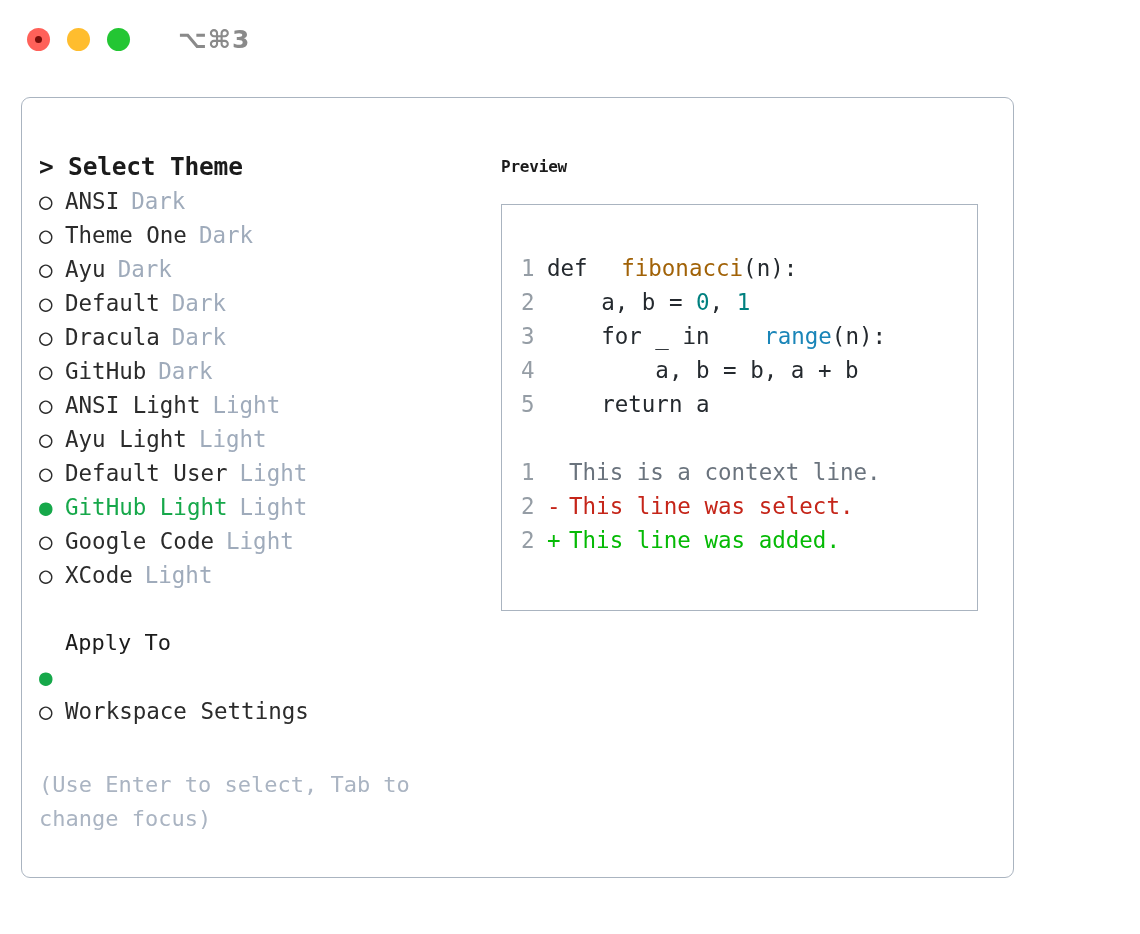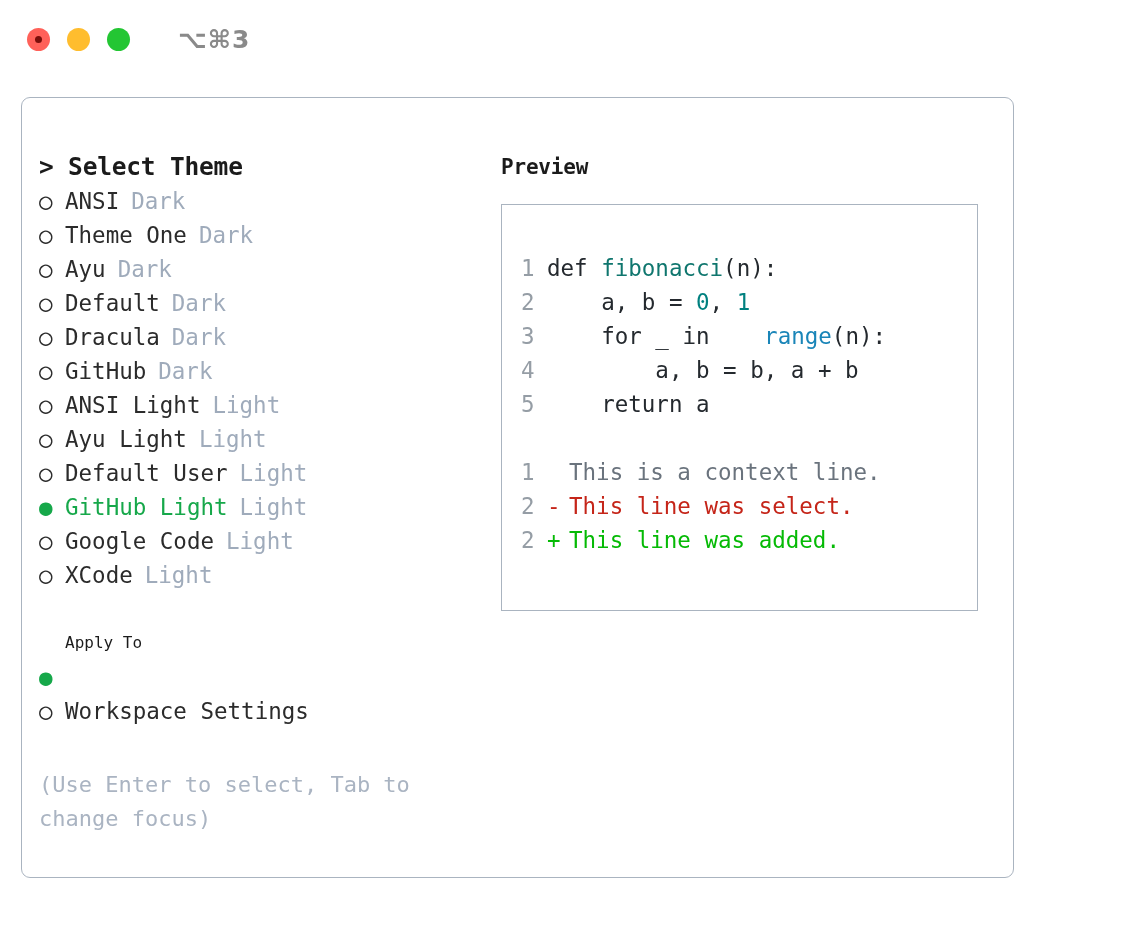--- a/index.html
+++ b/index.html
@@ -127,21 +127,21 @@
   .theme-name { color: #2b2b2b; }
   .theme-row.selected .theme-name { color: #16a84a; }
   .theme-tag {
     color: #9fabbb;
     margin-left: 12px;
   }
 
   
   .apply-block { margin-top: 34px; }
   .apply-title {
-    font-size: 16px;
+    font-size: 22px;
     color: #1b1b1b;
     line-height: 34px;
     padding-left: 26px;
     white-space: pre;
   }
   .apply-row {
     display: flex;
     align-items: baseline;
     line-height: 34px;
     font-size: 22.5px;
@@ -160,21 +160,21 @@
   }
 
   
   .right-col {
     position: absolute;
     left: 479px;
     top: 52px;
     width: 490px;
   }
   .preview-title {
-    font-size: 21px;
+    font-size: 16px;
     font-weight: bold;
     color: #1b1b1b;
     line-height: 34px;
     letter-spacing: -0.2px;
     white-space: pre;
   }
 
   .preview-box {
     margin-top: 20px;
     width: 477px;
@@ -201,21 +201,21 @@
   }
   .lineno {
     display: inline-block;
     width: 26px;
     flex: 0 0 26px;
     text-align: left;
     color: #959da5;
   }
   .code-text { color: #24292e; }
 
-  .tok-func  { color: #0f766e; }
+  .tok-func  { color: #a16207; margin-left: 20px; }
   .tok-num   { color: #00807f; }
   .tok-built { color: #1a85b8; margin-left: 41px; }
   .tok-plain { color: #24292e; }
 
   .diff-block { margin-top: 34px; }
   .diff-sign {
     display: inline-block;
     width: 22px;
     flex: 0 0 22px;
   }

